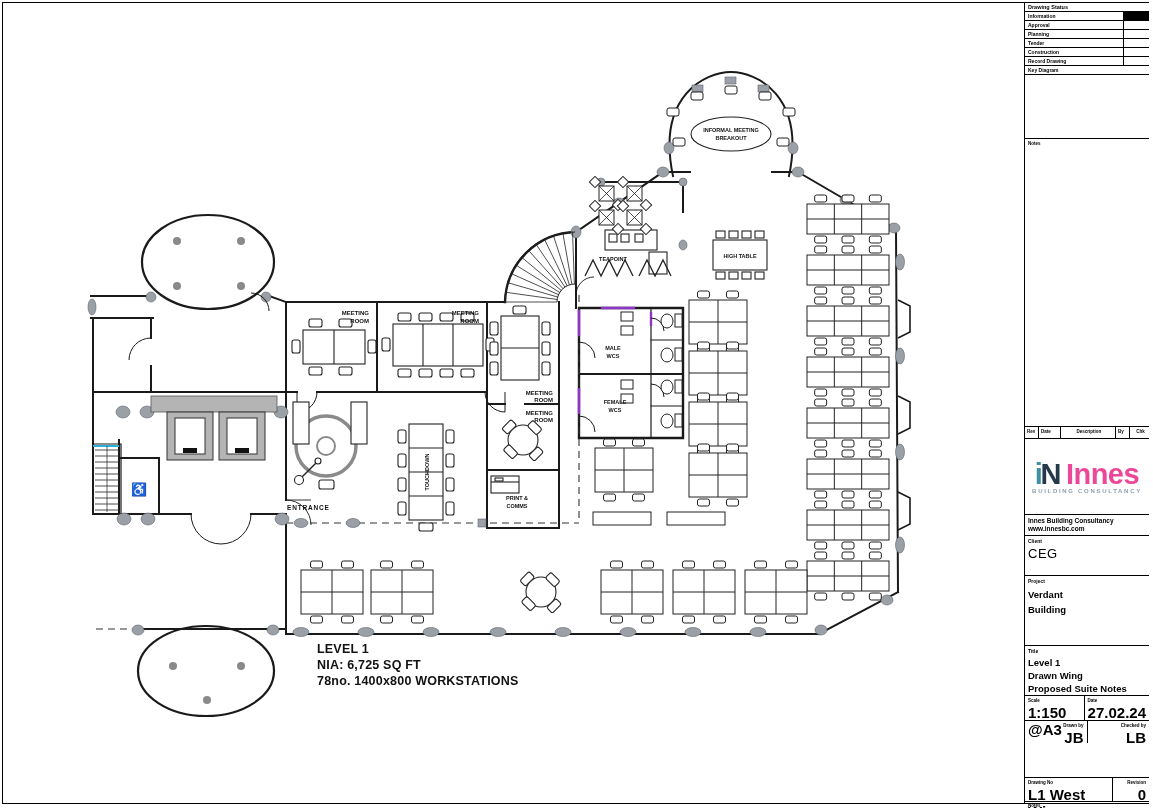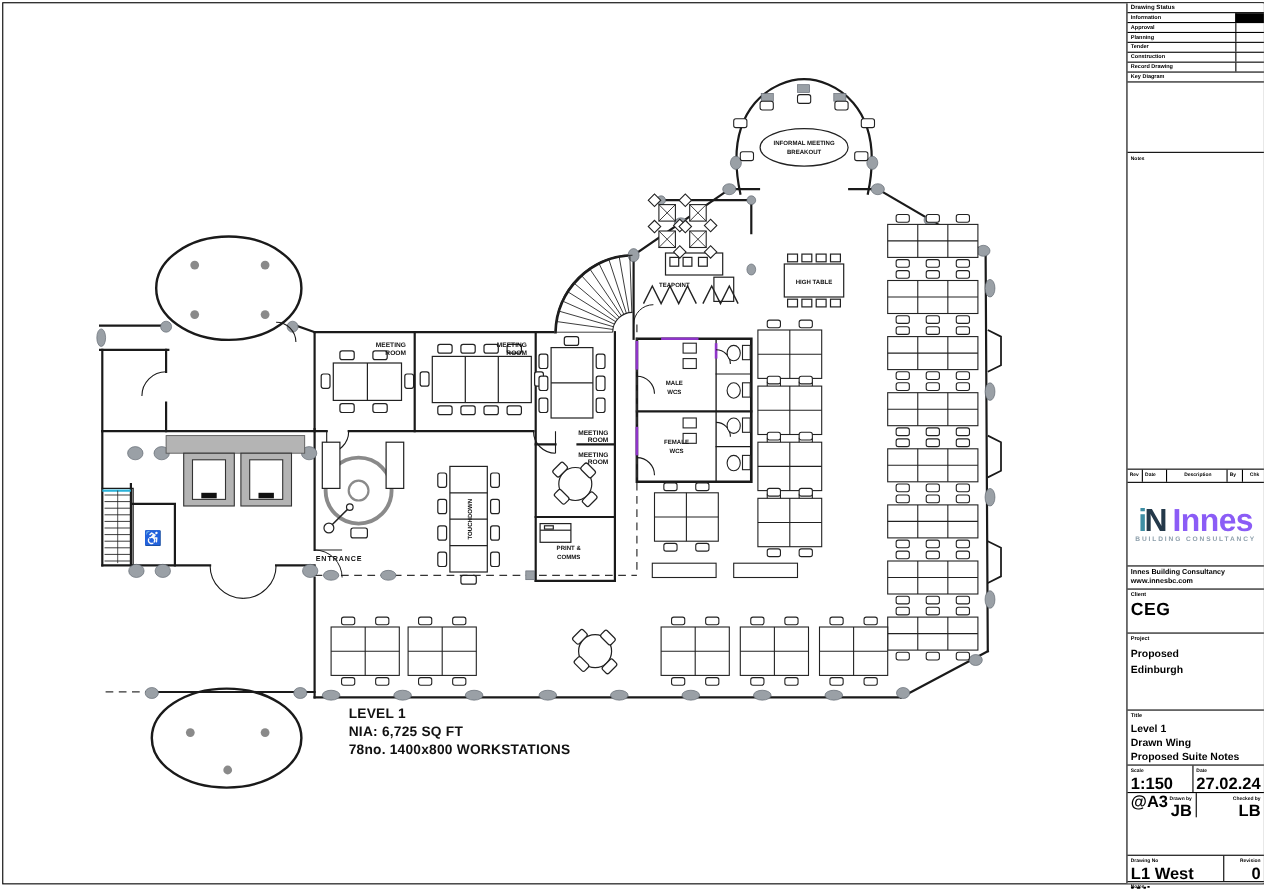--- a/index.html
+++ b/index.html
@@ -15,26 +15,26 @@
   .trow .chk{position:absolute;right:0;top:0;bottom:0;width:26px;border-left:.8px solid #000;}
   .trow.sel .chk{background:#000;}
   .keybox{height:64px;border-bottom:.8px solid #000;}
   .notesarea{height:288px;font-size:4.5px;font-weight:700;padding:2px 3px;border-bottom:1px solid #000;}
   .revhdr{display:flex;height:12px;border-bottom:1px solid #000;font-size:4.5px;font-weight:700;}
   .revhdr div{border-right:.8px solid #000;padding:2px 0 0 2px;}
   .revhdr div:last-child{border-right:none;}
   .rh-rev{width:14px;} .rh-date{width:22px;} .rh-desc{flex:1;text-align:center;} .rh-by{width:14px;} .rh-chk{width:19px;text-align:center;}
   .logo{height:75px;display:flex;flex-direction:column;align-items:center;justify-content:center;}
   .mark{font-size:29px;font-weight:700;line-height:28px;letter-spacing:-.5px;}
-  .mark .mi{color:#3e8ea4;} .mark .mn{color:#24394a;margin-left:-2px;} .mark .mname{color:#8b5cf6;margin-left:5px;}
+  .mark .mi{color:#3e8ea4;} .mark .mn{color:#24394a;margin-left:-2px;} .mark .mname{color:#ec4899;margin-left:5px;}
   .tagline{font-size:6px;font-weight:700;letter-spacing:1.7px;color:#8d9fab;margin-top:0px;}
   .company{border-top:.9px solid #000;padding:2px 3px;font-size:6.5px;font-weight:700;height:21px;line-height:8px;}
   .sec{border-top:1px solid #000;padding:2px 3px;}
   .sec .lbl{font-size:5px;font-weight:700;}
-  .sec-client{height:40px;} .sec-client .val{font-size:16px;font-weight:700;margin-top:2px;letter-spacing:.5px;}
+  .sec-client{height:40px;} .sec-client .val{font-size:13px;font-weight:400;margin-top:2px;letter-spacing:.5px;}
   .sec-project{height:70px;} .sec-project .val{font-size:9.5px;font-weight:700;line-height:15px;margin-top:3px;}
   .sec-title{height:50px;} .sec-title .val{font-size:9.5px;font-weight:700;line-height:13px;margin-top:2px;}
   .cellrow{display:flex;border-top:1px solid #000;}
   .cellrow .cell{flex:1;padding:2px 3px;}
   .cellrow .cell:first-child{border-right:.9px solid #000;}
   .cell .lbl{font-size:4.5px;font-weight:700;}
   .cell .val{font-size:15px;font-weight:700;margin-top:1px;}
   .row-sd{height:25px;} .row-dc{height:23px;text-align:right;}
   .row-dn{height:24px;margin-top:34px;}
   .row-dn .cell-rev{flex:0 0 36px;border-left:0;text-align:right;}
@@ -585,22 +585,22 @@
     </div>
 
     <div class="sec sec-client">
       <div class="lbl">Client</div>
       <div class="val">CEG</div>
     </div>
 
     <div class="sec sec-project">
       <div class="lbl">Project</div>
       <div class="val">
-        <div>Proposed</div>
-        <div>Edinburgh</div>
+        <div>Verdant</div>
+        <div>Building</div>
       </div>
     </div>
 
     <div class="sec sec-title">
       <div class="lbl">Title</div>
       <div class="val">
         <div>Level 1</div>
         <div>Drawn Wing</div>
         <div>Proposed Suite Notes</div>
       </div>

